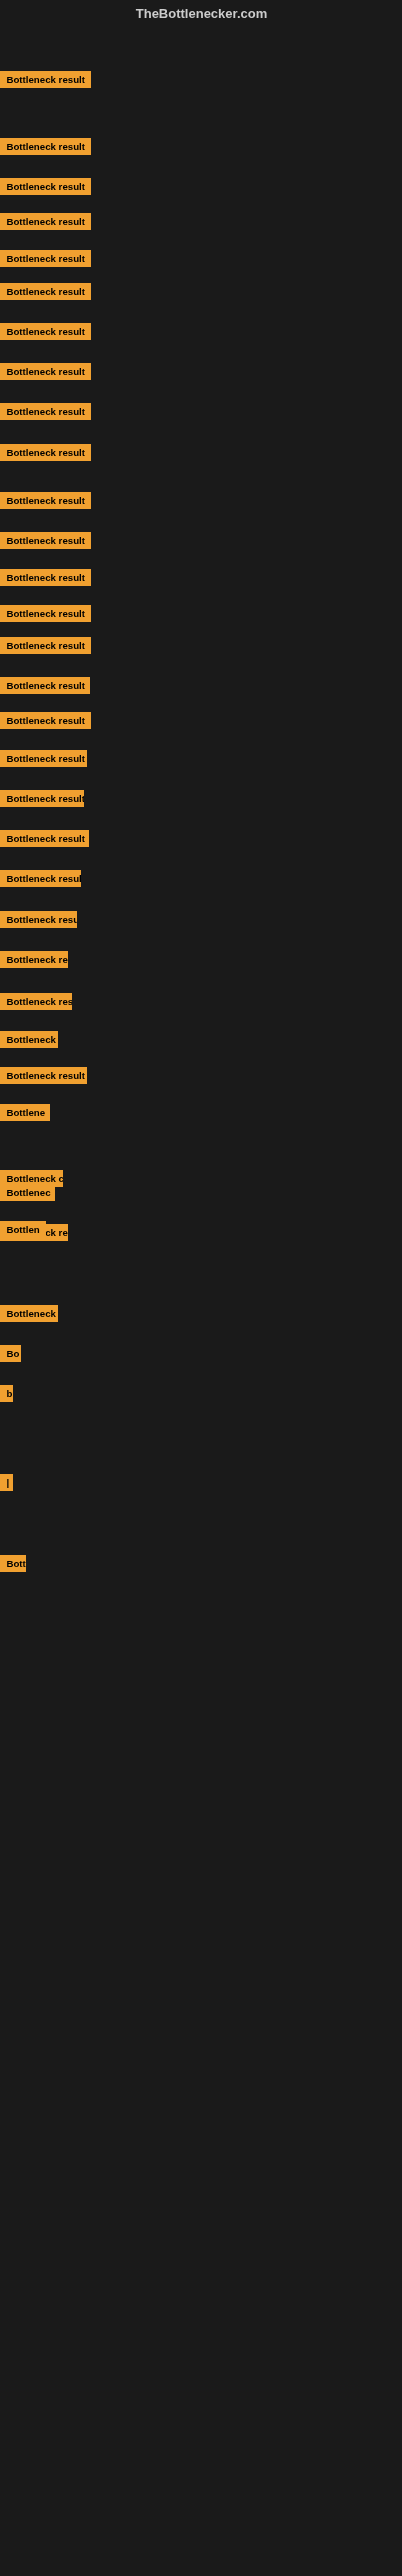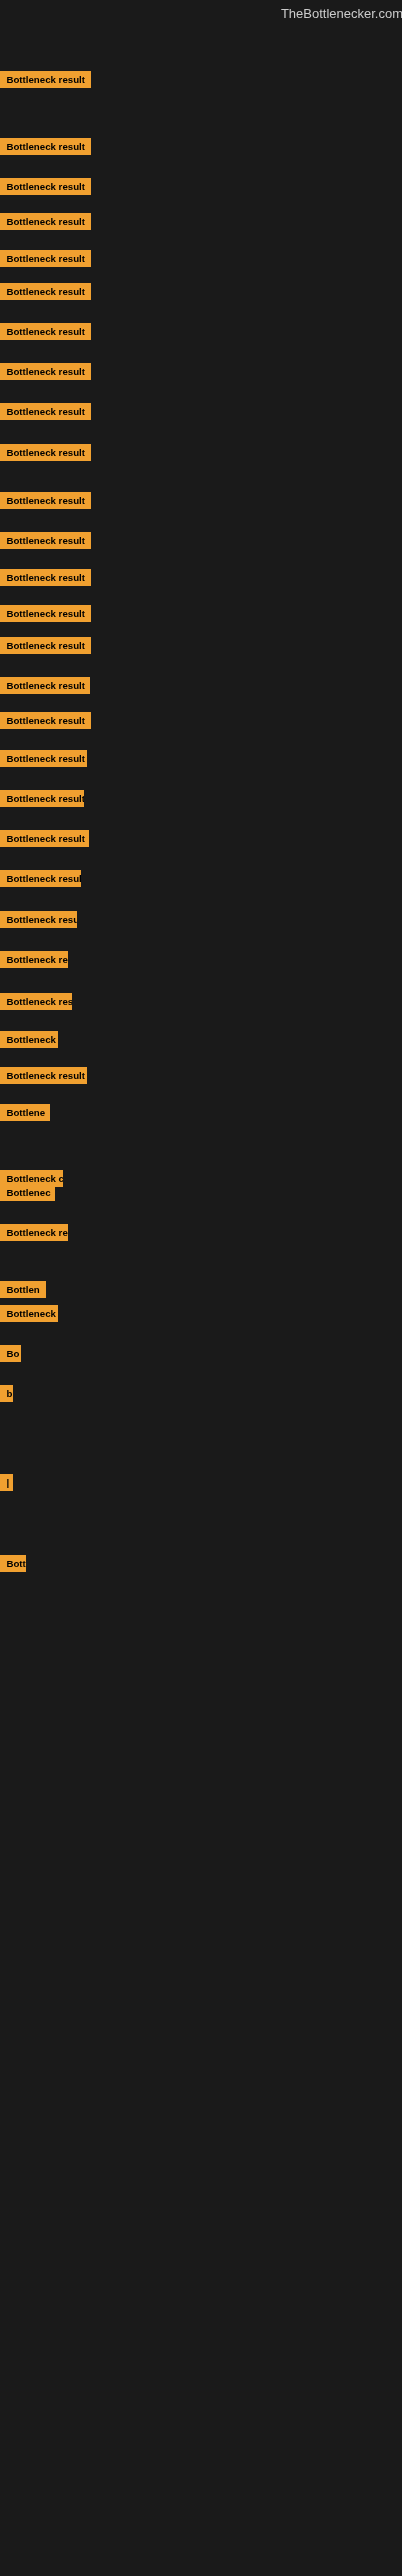--- a/index.html
+++ b/index.html
@@ -10,25 +10,25 @@
 
     body {
       width: 403px;
       min-height: 2576px;
       background-color: #1a1a1a;
       font-family: Arial, sans-serif;
       position: relative;
     }
 
     .site-title {
-      text-align: right;
+      text-align: center;
       color: #cccccc;
       font-size: 13px;
       padding: 6.4px 0 3.2px 0;
-      font-weight: normal;
+      font-weight: bold;
     }
 
     .bottleneck-container {
       position: relative;
       width: 403px;
     }
 
     .bottleneck-item {
       position: absolute;
       left: 0;
@@ -76,20 +76,20 @@
     <div class="bottleneck-item" style="top: 845px;"><span class="bottleneck-badge" style="max-width: 81px;">Bottleneck result</span></div>
     <div class="bottleneck-item" style="top: 886px;"><span class="bottleneck-badge" style="max-width: 77px;">Bottleneck result</span></div>
     <div class="bottleneck-item" style="top: 926px;"><span class="bottleneck-badge" style="max-width: 68px;">Bottleneck re</span></div>
     <div class="bottleneck-item" style="top: 968px;"><span class="bottleneck-badge" style="max-width: 72px;">Bottleneck resu</span></div>
     <div class="bottleneck-item" style="top: 1006px;"><span class="bottleneck-badge" style="max-width: 58px;">Bottleneck</span></div>
     <div class="bottleneck-item" style="top: 1042px;"><span class="bottleneck-badge" style="max-width: 87px;">Bottleneck result</span></div>
     <div class="bottleneck-item" style="top: 1079px;"><span class="bottleneck-badge" style="max-width: 50px;">Bottlene</span></div>
     <div class="bottleneck-item" style="top: 1119px;"><span class="bottleneck-badge" style="max-width: 63px; margin-top: 26px;">Bottleneck c</span></div>
     <div class="bottleneck-item" style="top: 1159px;"><span class="bottleneck-badge" style="max-width: 55px;">Bottlenec</span></div>
     <div class="bottleneck-item" style="top: 1199px;"><span class="bottleneck-badge" style="max-width: 68px;">Bottleneck re</span></div>
-    <div class="bottleneck-item" style="top: 1256px;"><span class="bottleneck-badge" style="max-width: 47px;">Bottlen</span></div>
+    <div class="bottleneck-item" style="top: 1196px;"><span class="bottleneck-badge" style="max-width: 47px;">Bottlen</span></div>
     <div class="bottleneck-item" style="top: 1280px;"><span class="bottleneck-badge" style="max-width: 58px;">Bottleneck</span></div>
     <div class="bottleneck-item" style="top: 1320px;"><span class="bottleneck-badge" style="max-width: 21px;">Bo</span></div>
     <div class="bottleneck-item" style="top: 1360px;"><span class="bottleneck-badge" style="max-width: 11.3px;">b</span></div>
     <div class="bottleneck-item" style="top: 1449px;"><span class="bottleneck-badge" style="max-width: 6.4px;">|</span></div>
     <div class="bottleneck-item" style="top: 1530px;"><span class="bottleneck-badge" style="max-width: 26px; text-align: right;">Bott</span></div>
   </div>
 
 
 </body></html>

